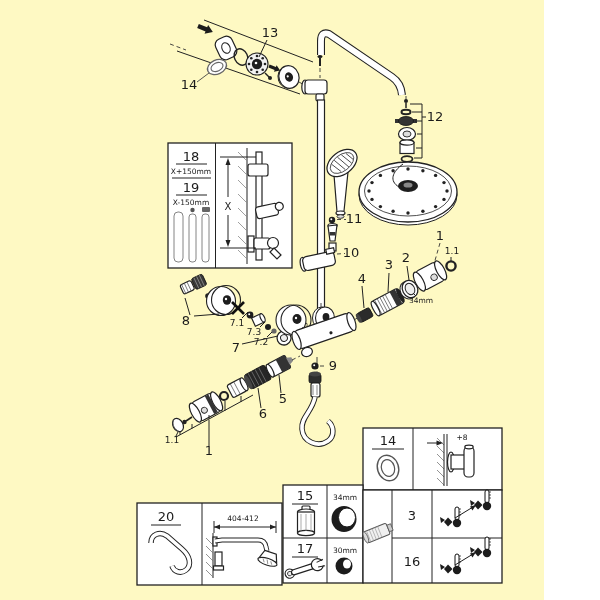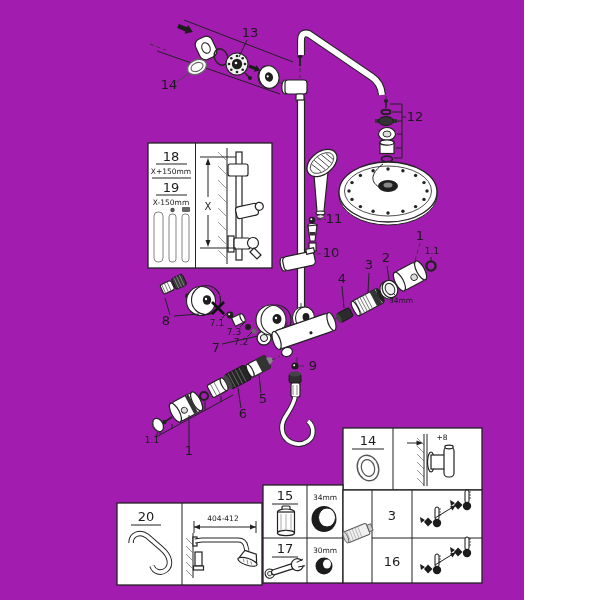--- a/index.html
+++ b/index.html
@@ -1,16 +1,16 @@
 <!DOCTYPE html>
 <html><head>
 <meta charset="utf-8">
 <style>
   html,body{margin:0;padding:0;background:#fff;}
-  .stage{width:524px;height:600px;position:relative;background:#a21caf;overflow:hidden;}
+  .stage{width:524px;height:600px;position:relative;background:#fef9c3;overflow:hidden;padding-left:20px;}
   svg{display:block;}
   text{font-family:"DejaVu Sans","Liberation Sans",sans-serif;fill:#1b1b1b;}
   .num{font-size:13px;}
   .numsm{font-size:9px;}
   .tiny{font-size:7.5px;}
   .mid{font-size:10px;}
   .ln{stroke:#222;fill:none;stroke-width:1;}
   .lnf{stroke:#222;fill:#fff;stroke-width:1.2;}
   .gry{stroke:#777;fill:none;stroke-width:0.9;}
   .dash{stroke:#333;fill:none;stroke-width:0.9;stroke-dasharray:4 3;}

